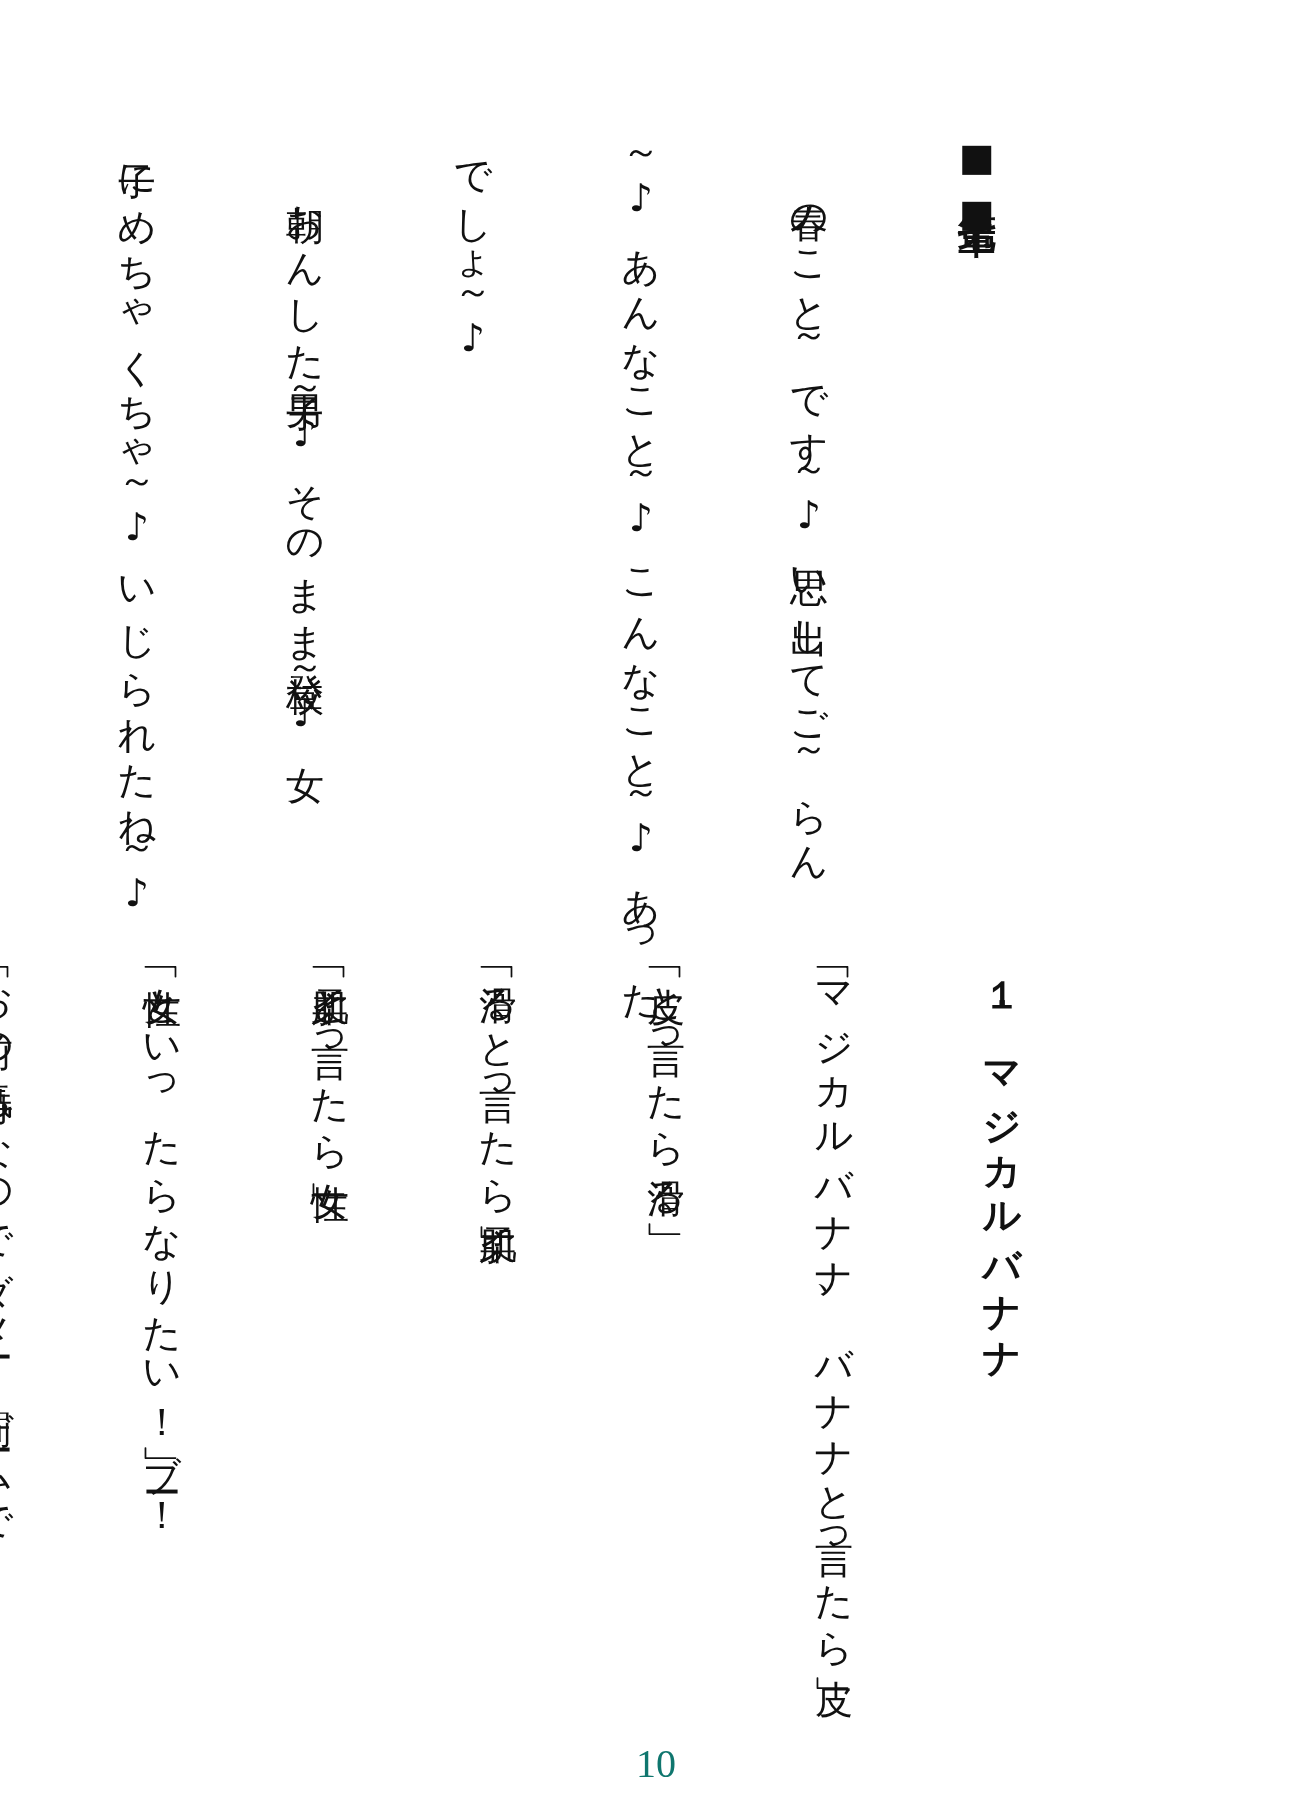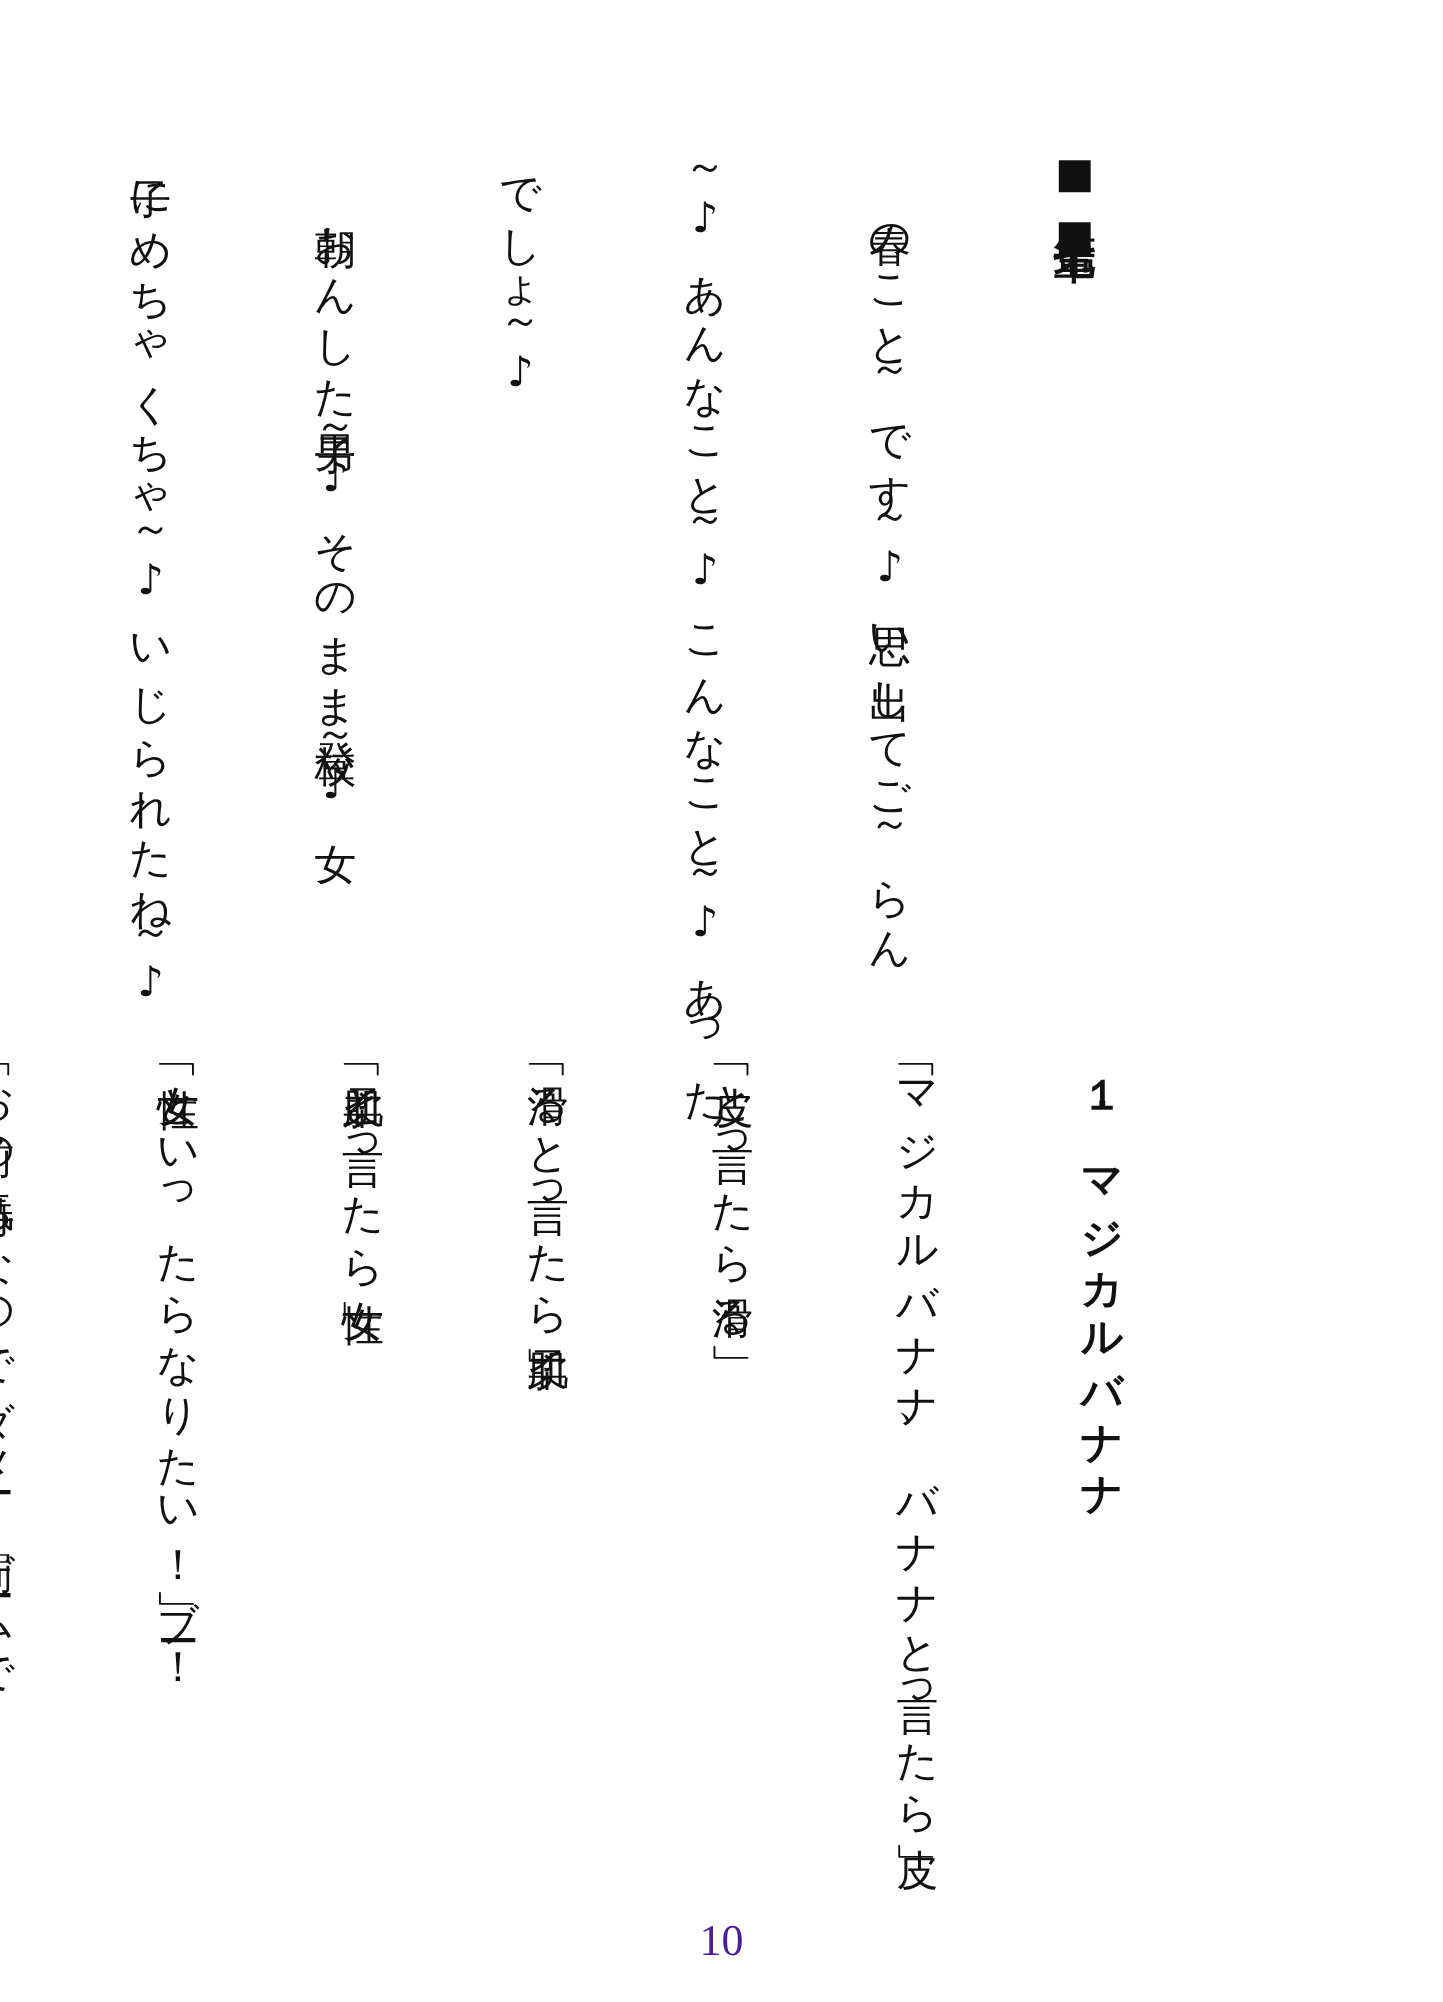--- a/index.html
+++ b/index.html
@@ -21,21 +21,21 @@
     font-family: "DejaVu Sans", "Liberation Sans", sans-serif;
     font-weight: bold;
     font-size: 38px;
   }
   .page-number {
     position:absolute;
     left: 0; width: 1312px; top: 1740px;
     text-align:center;
     font-family: "Liberation Serif", "DejaVu Serif", serif;
     font-size: 40px;
-    color:#4c1d95;
+    color:#0f766e;
   }
 </style>
 </head>
 <body>
 
 <div class="page">
 
   <div class="block top-block">
     <span class="line heading">■第七章■</span>
     <span class="line">　春のこと～です～♪思い出してご～らん</span>

